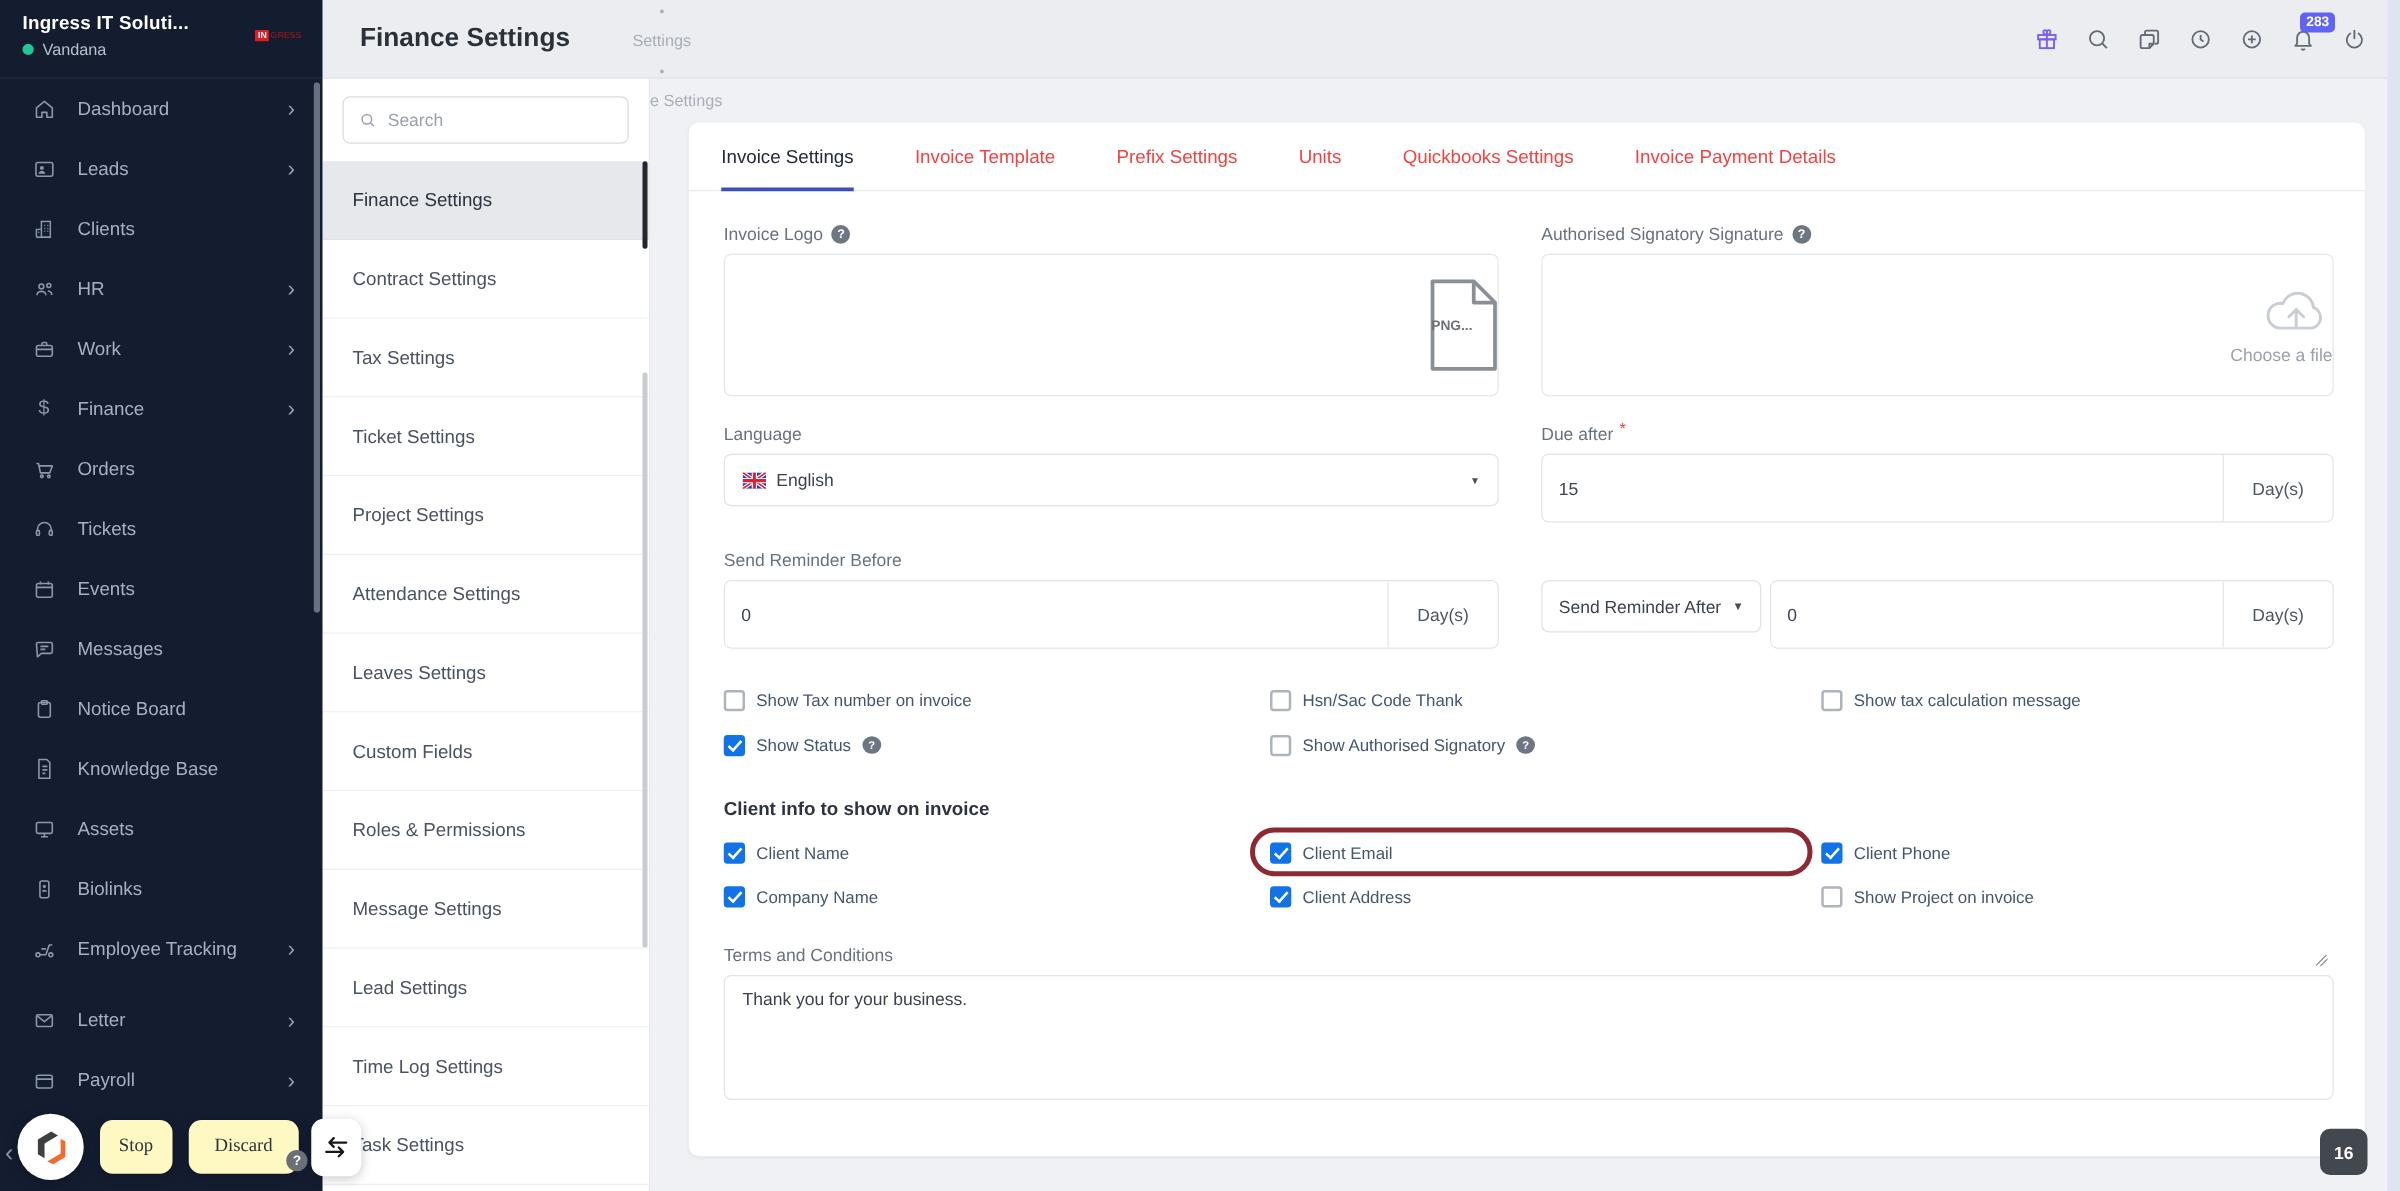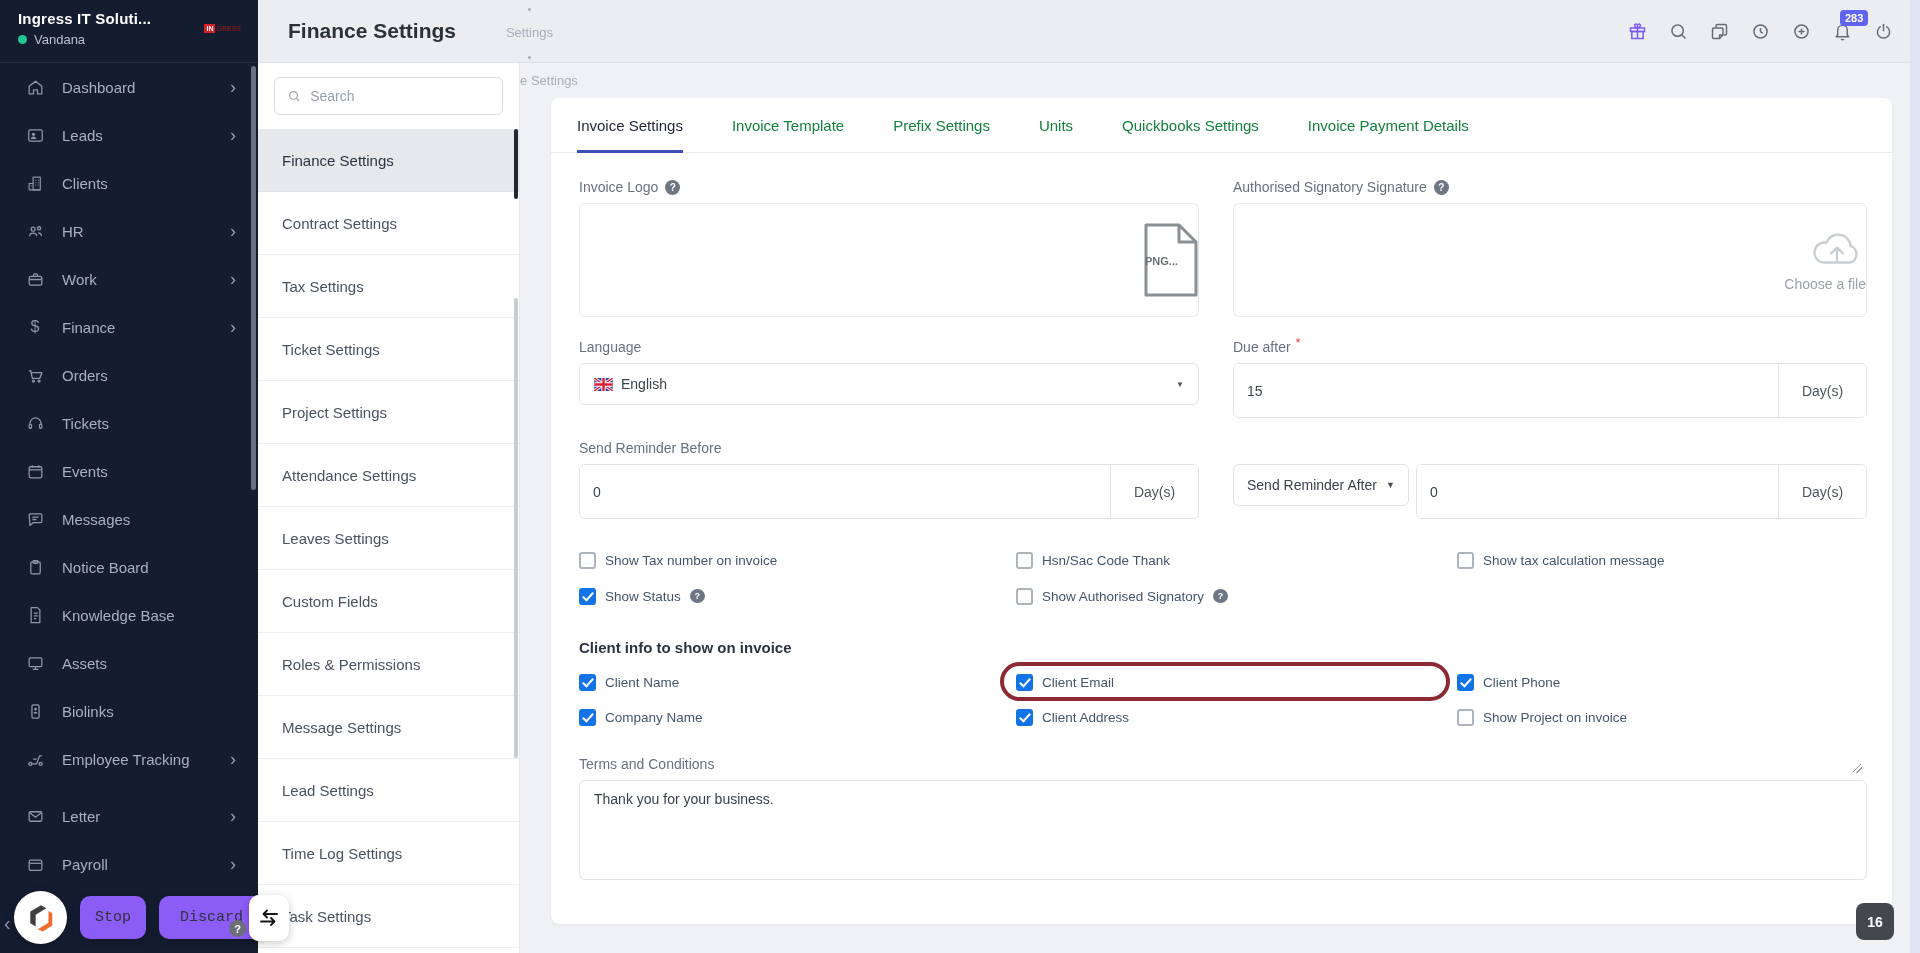--- a/index.html
+++ b/index.html
@@ -47,21 +47,21 @@
   .crumbs { display:flex; align-items:center; gap:9px; margin-left:25px; font-size:13px; color:#a8aeb8; padding-top:3px;flex-direction:column; }
   .crumbs .sep::before { content:"•"; font-size:11px; }
   .top-icons { margin-left:auto; display:flex; align-items:center; gap:19px; }
   .tico { width:22px; height:22px; color:#646c76; position:relative; cursor:pointer; display:flex; align-items:center; justify-content:center; }
   .tico.gift { color:#7a5cf0; }
   .badge { position:absolute; top:-10px; left:9px; background:#6164f1; color:#fff; font-size:11px; font-weight:700; border-radius:4px; padding:1px 5px; line-height:14px; }
 
   .content { position:absolute; left:0; top:63px; right:0; bottom:0; background:#f0f1f4; }
   .card { position:absolute; left:31px; top:35px; width:1341px; background:#fff; border-radius:8px; box-shadow:0 1px 3px rgba(20,28,48,.06); padding-bottom:40px; }
   .tabs { height:55px; display:flex; align-items:stretch; padding:0 26px; gap:49px; border-bottom:1px solid #e8eaee; }
-  .tab { display:flex; align-items:center; font-size:15px; color:#15803d; cursor:pointer; position:relative; }
+  .tab { display:flex; align-items:center; font-size:15px; color:#ef4444; cursor:pointer; position:relative; }
   .tab.active { color:#23293a; }
   .tab.active::after { content:""; position:absolute; left:0; right:0; bottom:-1px; height:3px; background:#3e4eb7; }
 
   .card-body { padding:26px 25px 0 28px; position:relative; }
   .row2 { display:grid; grid-template-columns:620px 1fr; column-gap:34px; }
   .flabel { font-size:14px; color:#68727f; margin-bottom:8px; display:flex; align-items:center; gap:7px; }
   .help { width:15px; height:15px; border-radius:50%; background:#6d7682; color:#fff; font-size:10px; font-weight:700; display:inline-flex; align-items:center; justify-content:center; flex:0 0 15px; }
   .help::after { content:"?"; }
   .req { color:#e04545; font-size:13px; position:relative; top:-5px; left:-2px; }
   .req::after { content:"*"; }
@@ -95,21 +95,21 @@
   .highlight { position:absolute; left:-16px; top:-7px; width:450px; height:39px; border:4px solid #8c2a33; border-radius:20px; pointer-events:none; }
 
   .terms-label { margin-top:26px; }
   textarea.terms { width:100%; height:100px; border:1px solid #e0e4e9; border-radius:6px; padding:10px 14px; font-size:14px; color:#3b424c; font-family:"Liberation Sans","DejaVu Sans",sans-serif; resize:none; outline:none; }
   .resize-h { position:absolute; right:30px; margin-top:-16px; width:9px; height:9px; background:
       linear-gradient(135deg, transparent 0 40%, #9aa0a8 40% 48%, transparent 48% 65%, #9aa0a8 65% 73%, transparent 73%); }
 
   
   .fab-row { position:absolute; left:14px; bottom:9px; display:flex; align-items:center; gap:13px; z-index:50; }
   .fab-circle { width:53px; height:53px; background:#fff; border-radius:50%; box-shadow:0 2px 10px rgba(0,0,0,.25); display:flex; align-items:center; justify-content:center; cursor:pointer; }
-  .btn { height:43px; background:#8b5cf6; border:0; border-radius:10px; box-shadow:0 2px 9px rgba(0,0,0,.22); font-size:15px; color:#2e333b; font-family:Liberation Mono, monospace; cursor:pointer; }
+  .btn { height:43px; background:#fef9c3; border:0; border-radius:10px; box-shadow:0 2px 9px rgba(0,0,0,.22); font-size:15px; color:#2e333b; font-family:Liberation Serif, serif; cursor:pointer; }
   .btn.stop { padding:0 15px; }
   .btn.discard { padding:0 21px; }
   .swap-btn { position:absolute; left:249px; bottom:12px; width:40px; height:46px; background:#fff; border-radius:10px; box-shadow:0 2px 9px rgba(0,0,0,.22); display:flex; align-items:center; justify-content:center; z-index:51; cursor:pointer; }
   .mini-help { position:absolute; left:229px; top:920px; width:17px; height:17px; border-radius:50%; background:#6b7077; color:#fff; font-size:11px; font-weight:700; display:flex; align-items:center; justify-content:center; z-index:52; }
   .mini-help::after { content:"?"; }
 
   
   .page-scroll { position:absolute; right:0; top:0; width:10px; height:953px; background:#dfe3f2; z-index:60; }
   .count-badge { position:absolute; right:26px; bottom:13px; width:38px; height:37px; background:#43474e; border-radius:8px; color:#fff; font-size:14px; font-weight:700; display:flex; align-items:center; justify-content:center; z-index:61; }
 </style>

